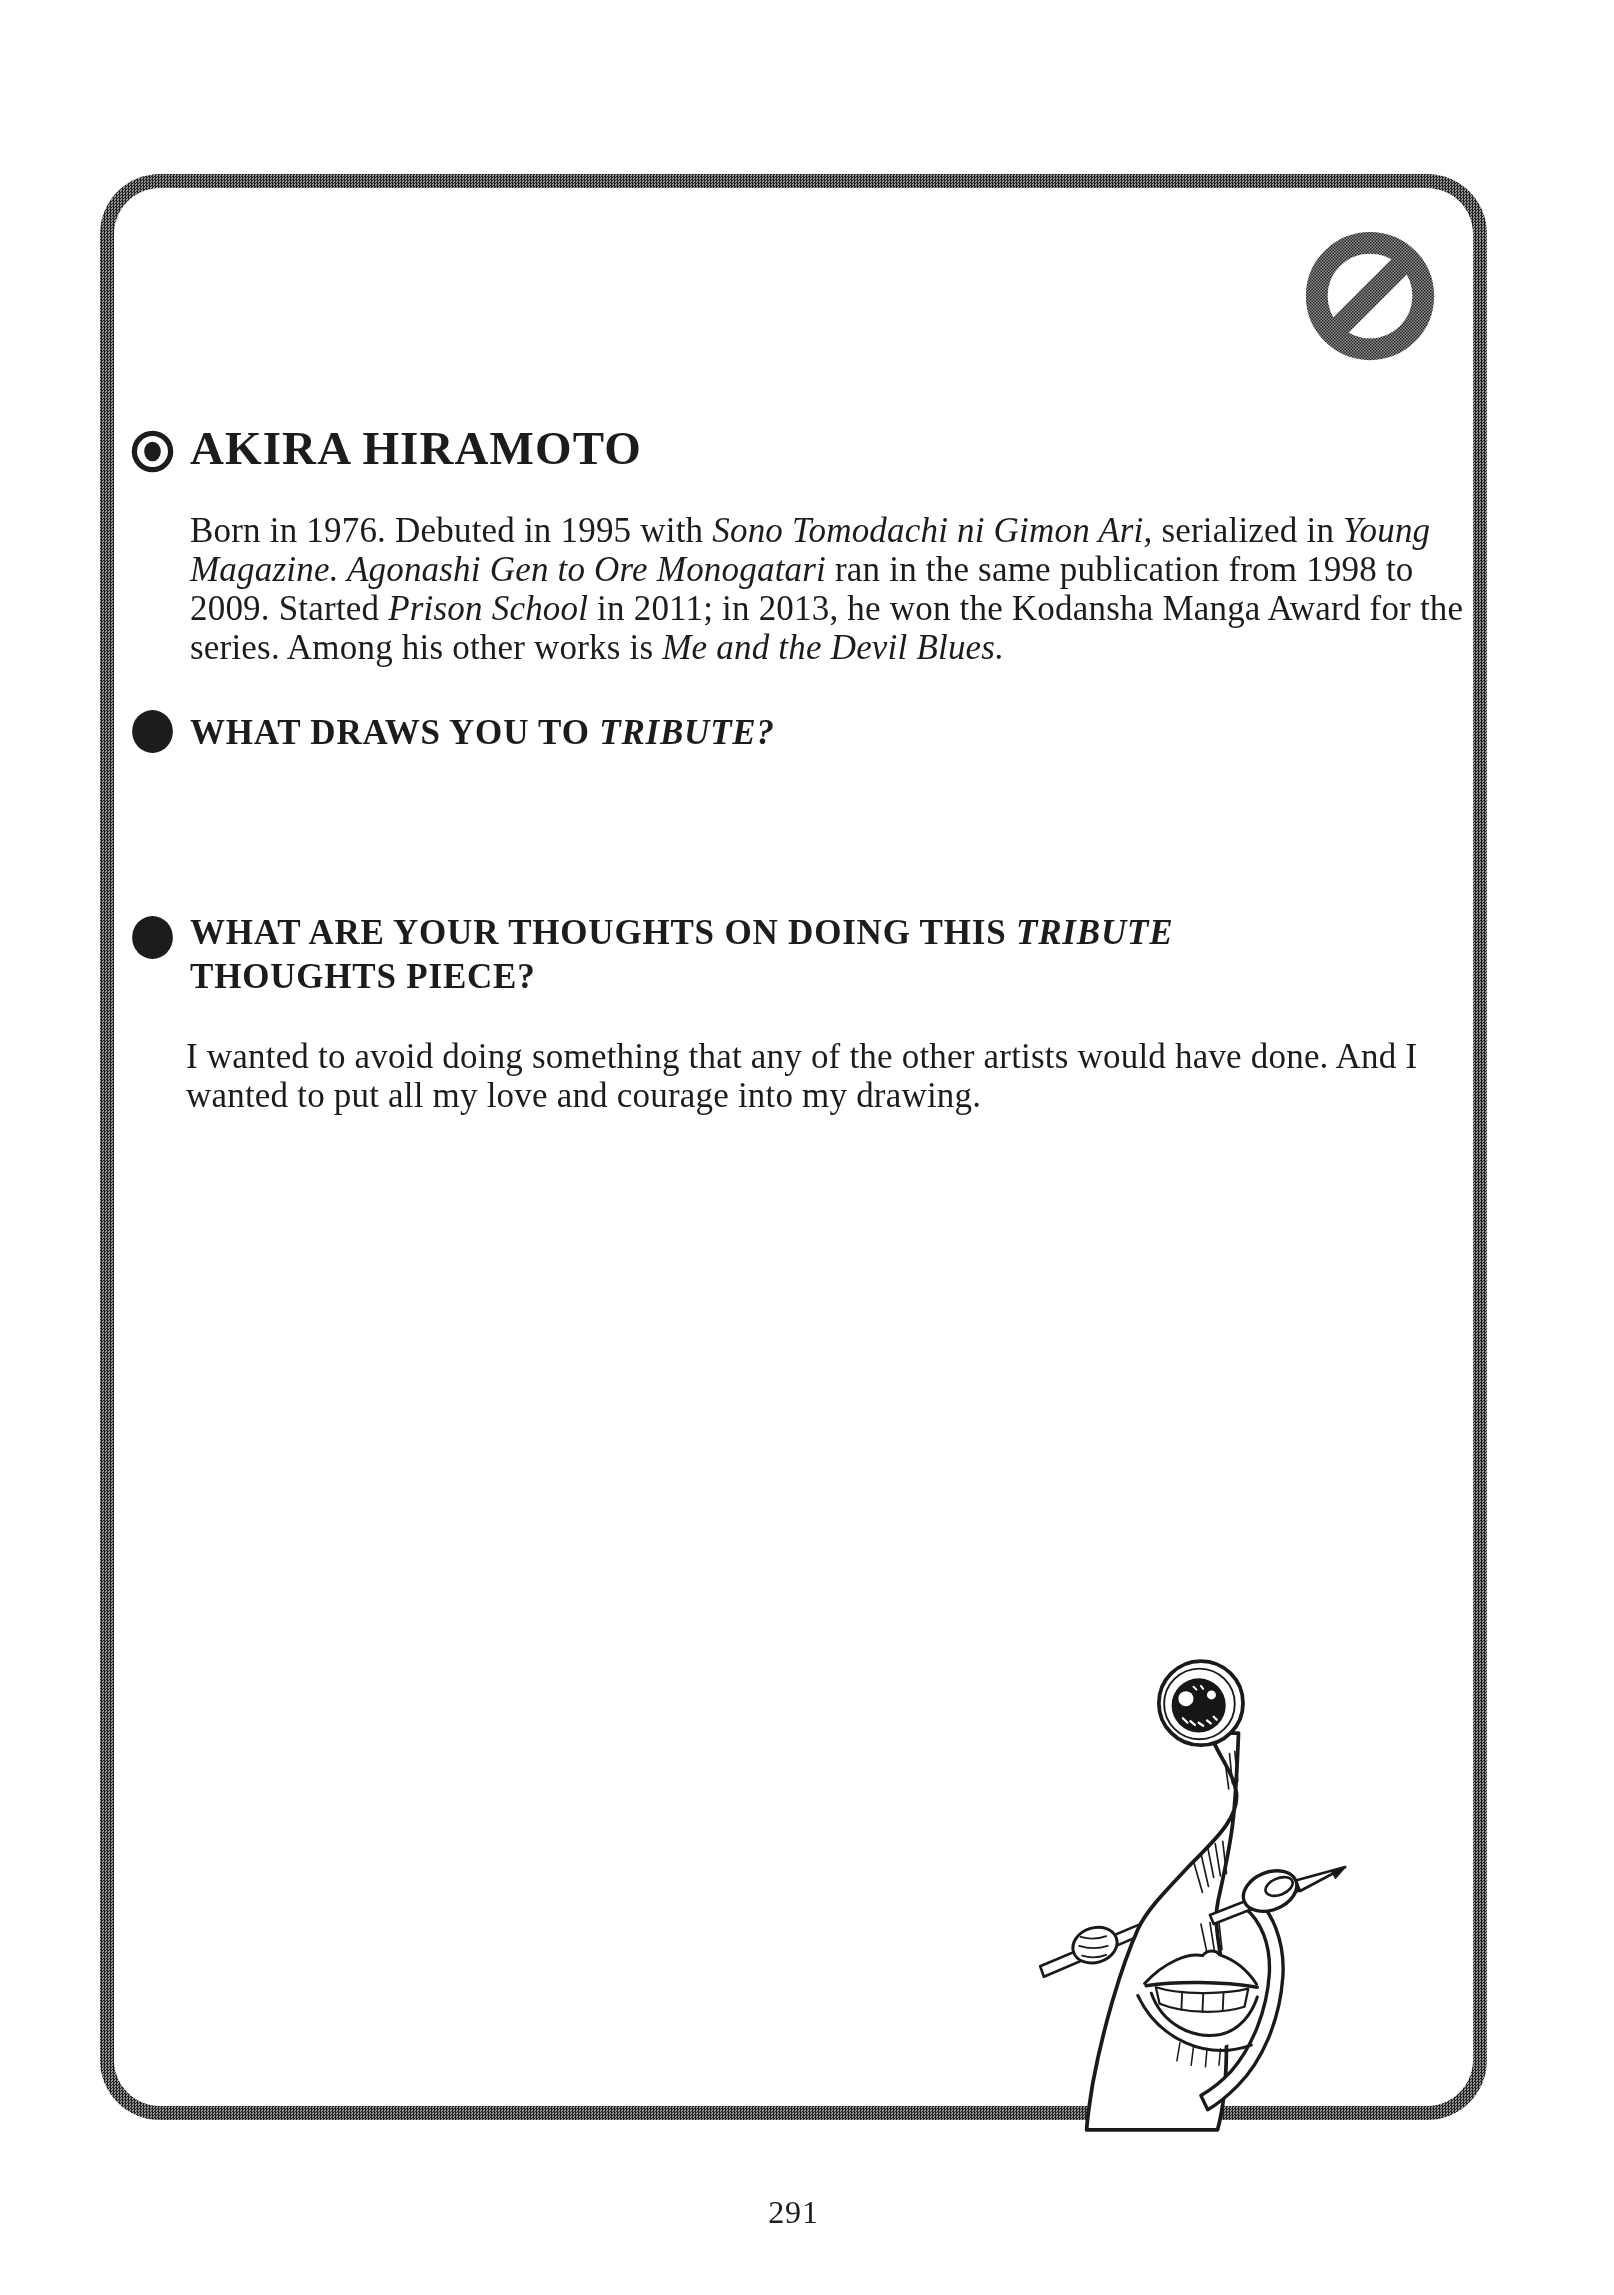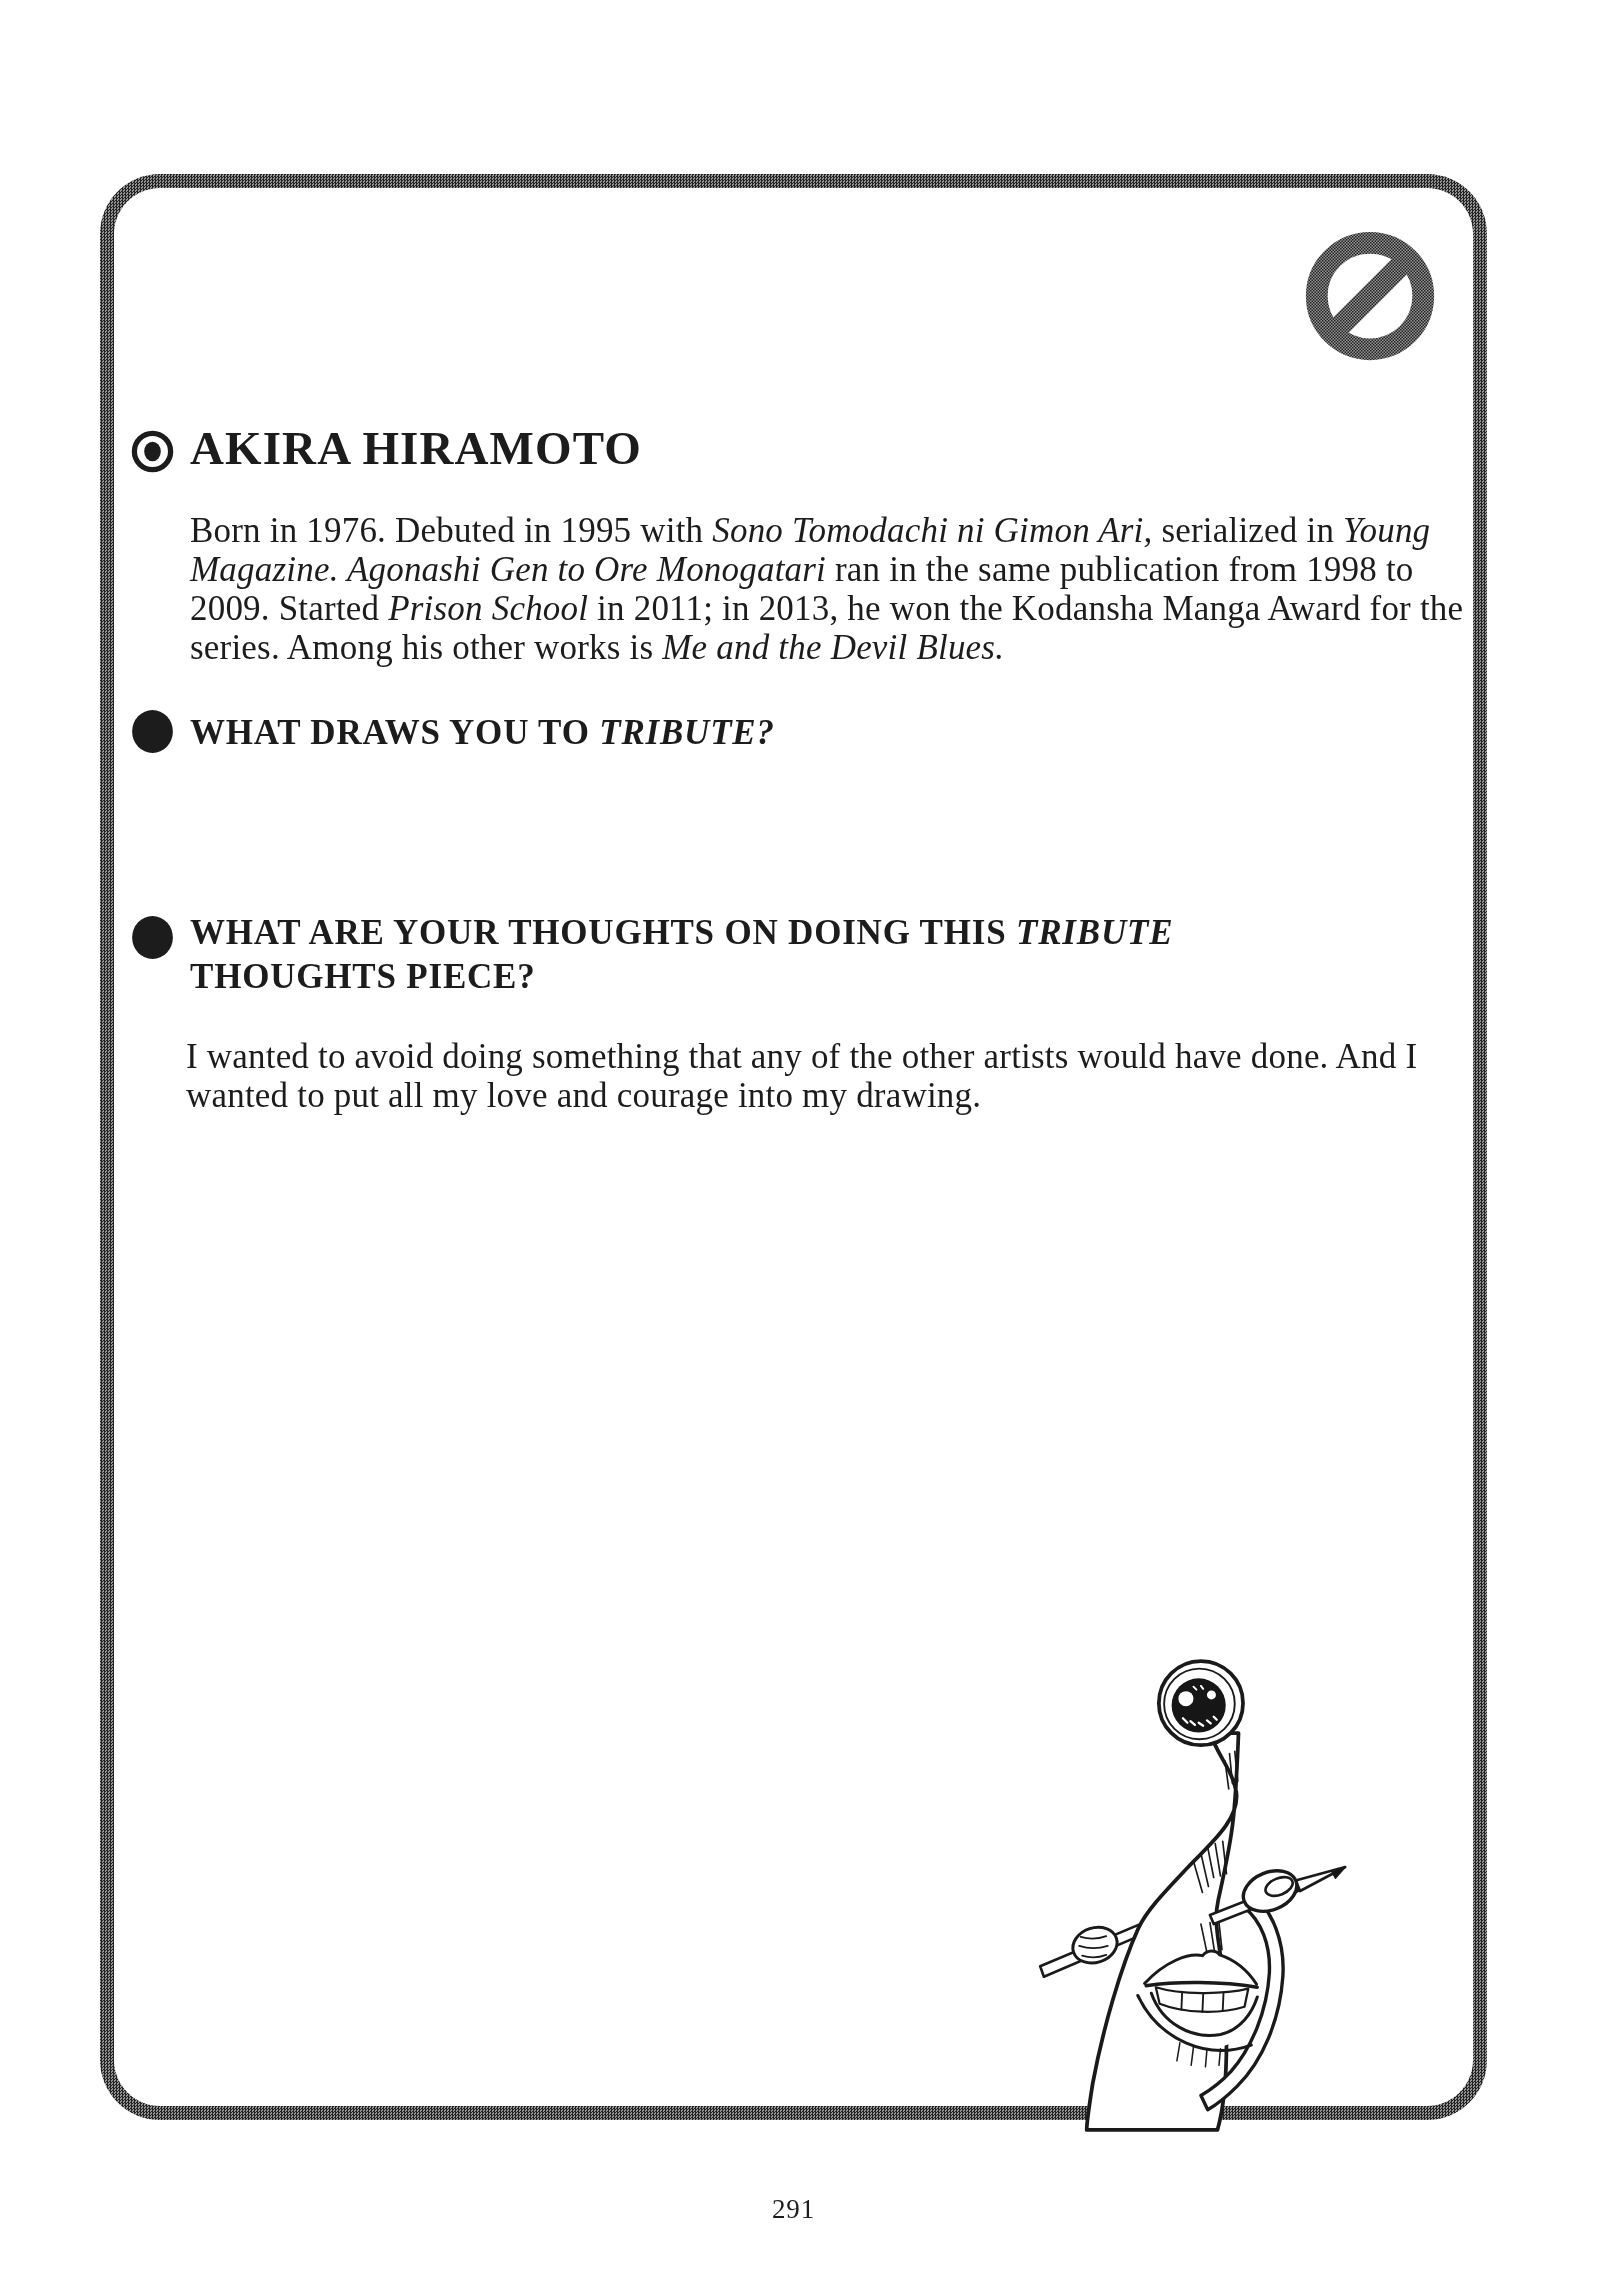--- a/index.html
+++ b/index.html
@@ -34,21 +34,21 @@
   .q2{left:190px;top:911px;}
   .a2{left:186px;top:1037px;}
   .bullet-wrap{width:43px;height:43px;}
   .bullseye{left:131px;top:430px;}
   .qb1{left:131px;top:710px;}
   .qb2{left:131px;top:916px;}
   .no-sign{left:1304px;top:230px;}
   .illustration{left:1022px;top:1622px;}
   .page-num{
     left:100px;top:2196px;width:1387px;text-align:center;
-    font-size:27px;line-height:1;letter-spacing:0.8px;
+    font-size:32px;line-height:1;letter-spacing:0.8px;
   }
   i{font-style:italic;}
 </style>
 </head>
 <body>
 
 <div class="frame"></div>
 
 <svg class="abs no-sign" width="132" height="132" viewBox="0 0 176 176">
   <defs>

